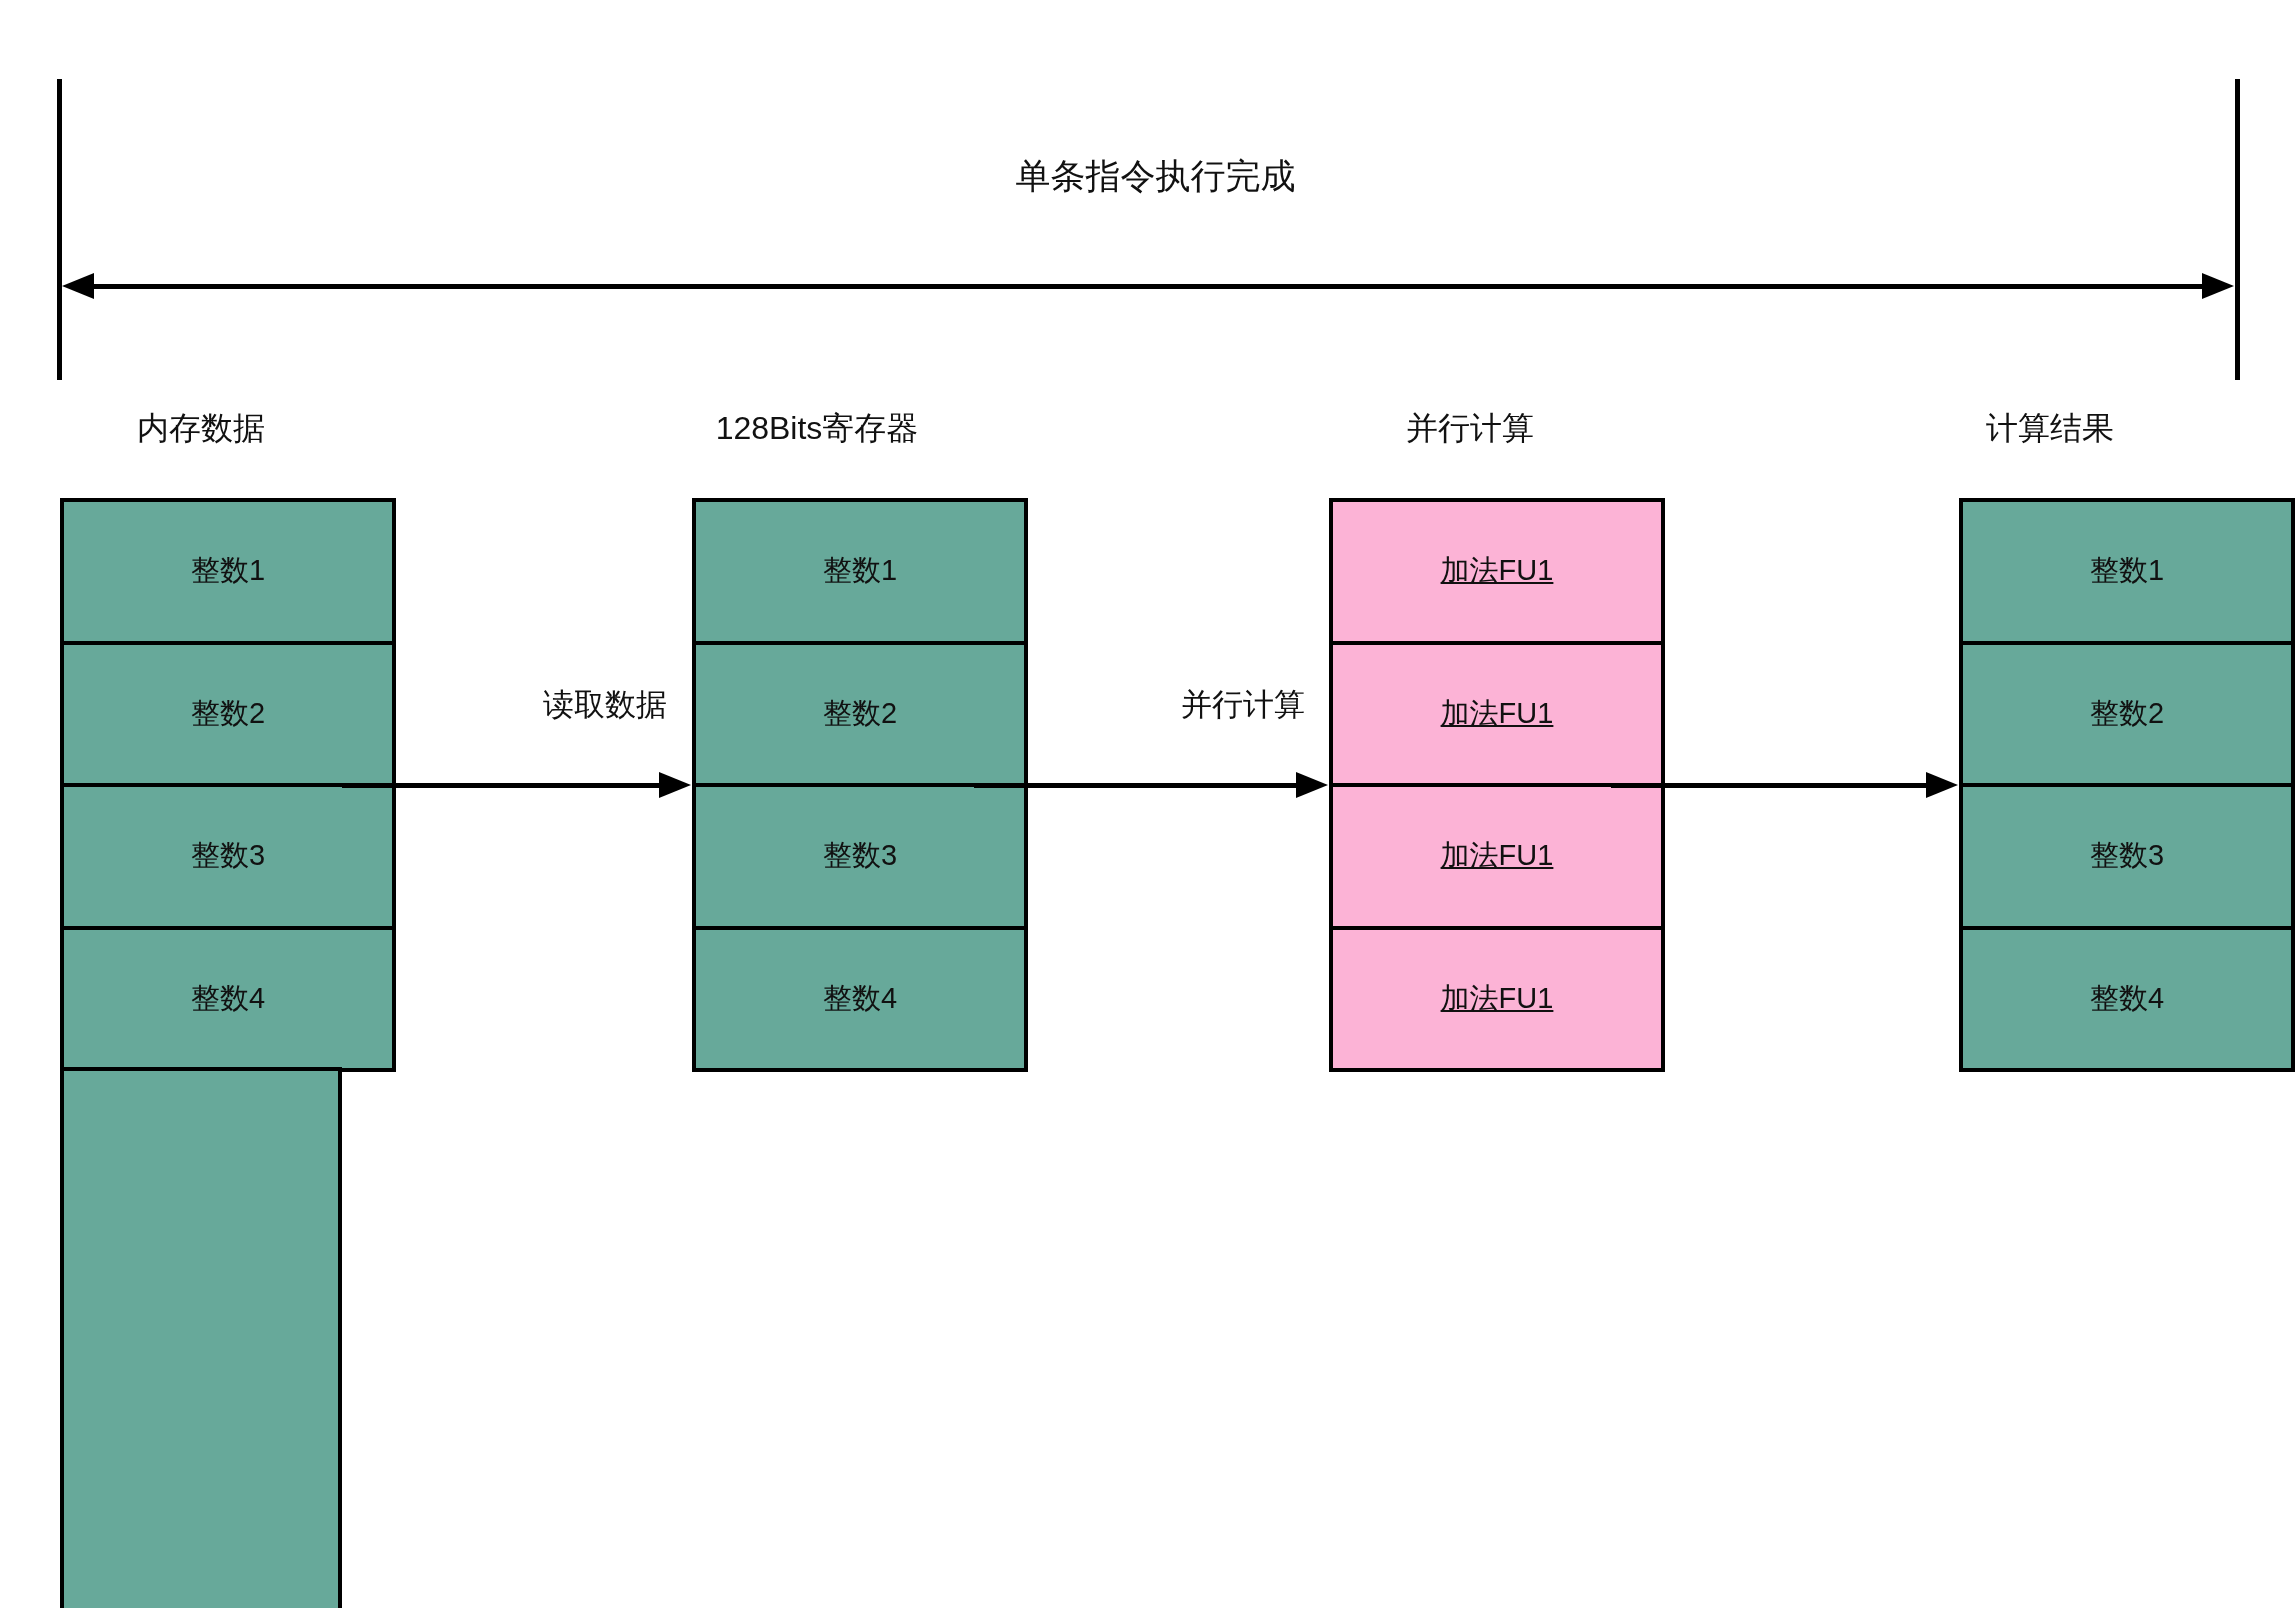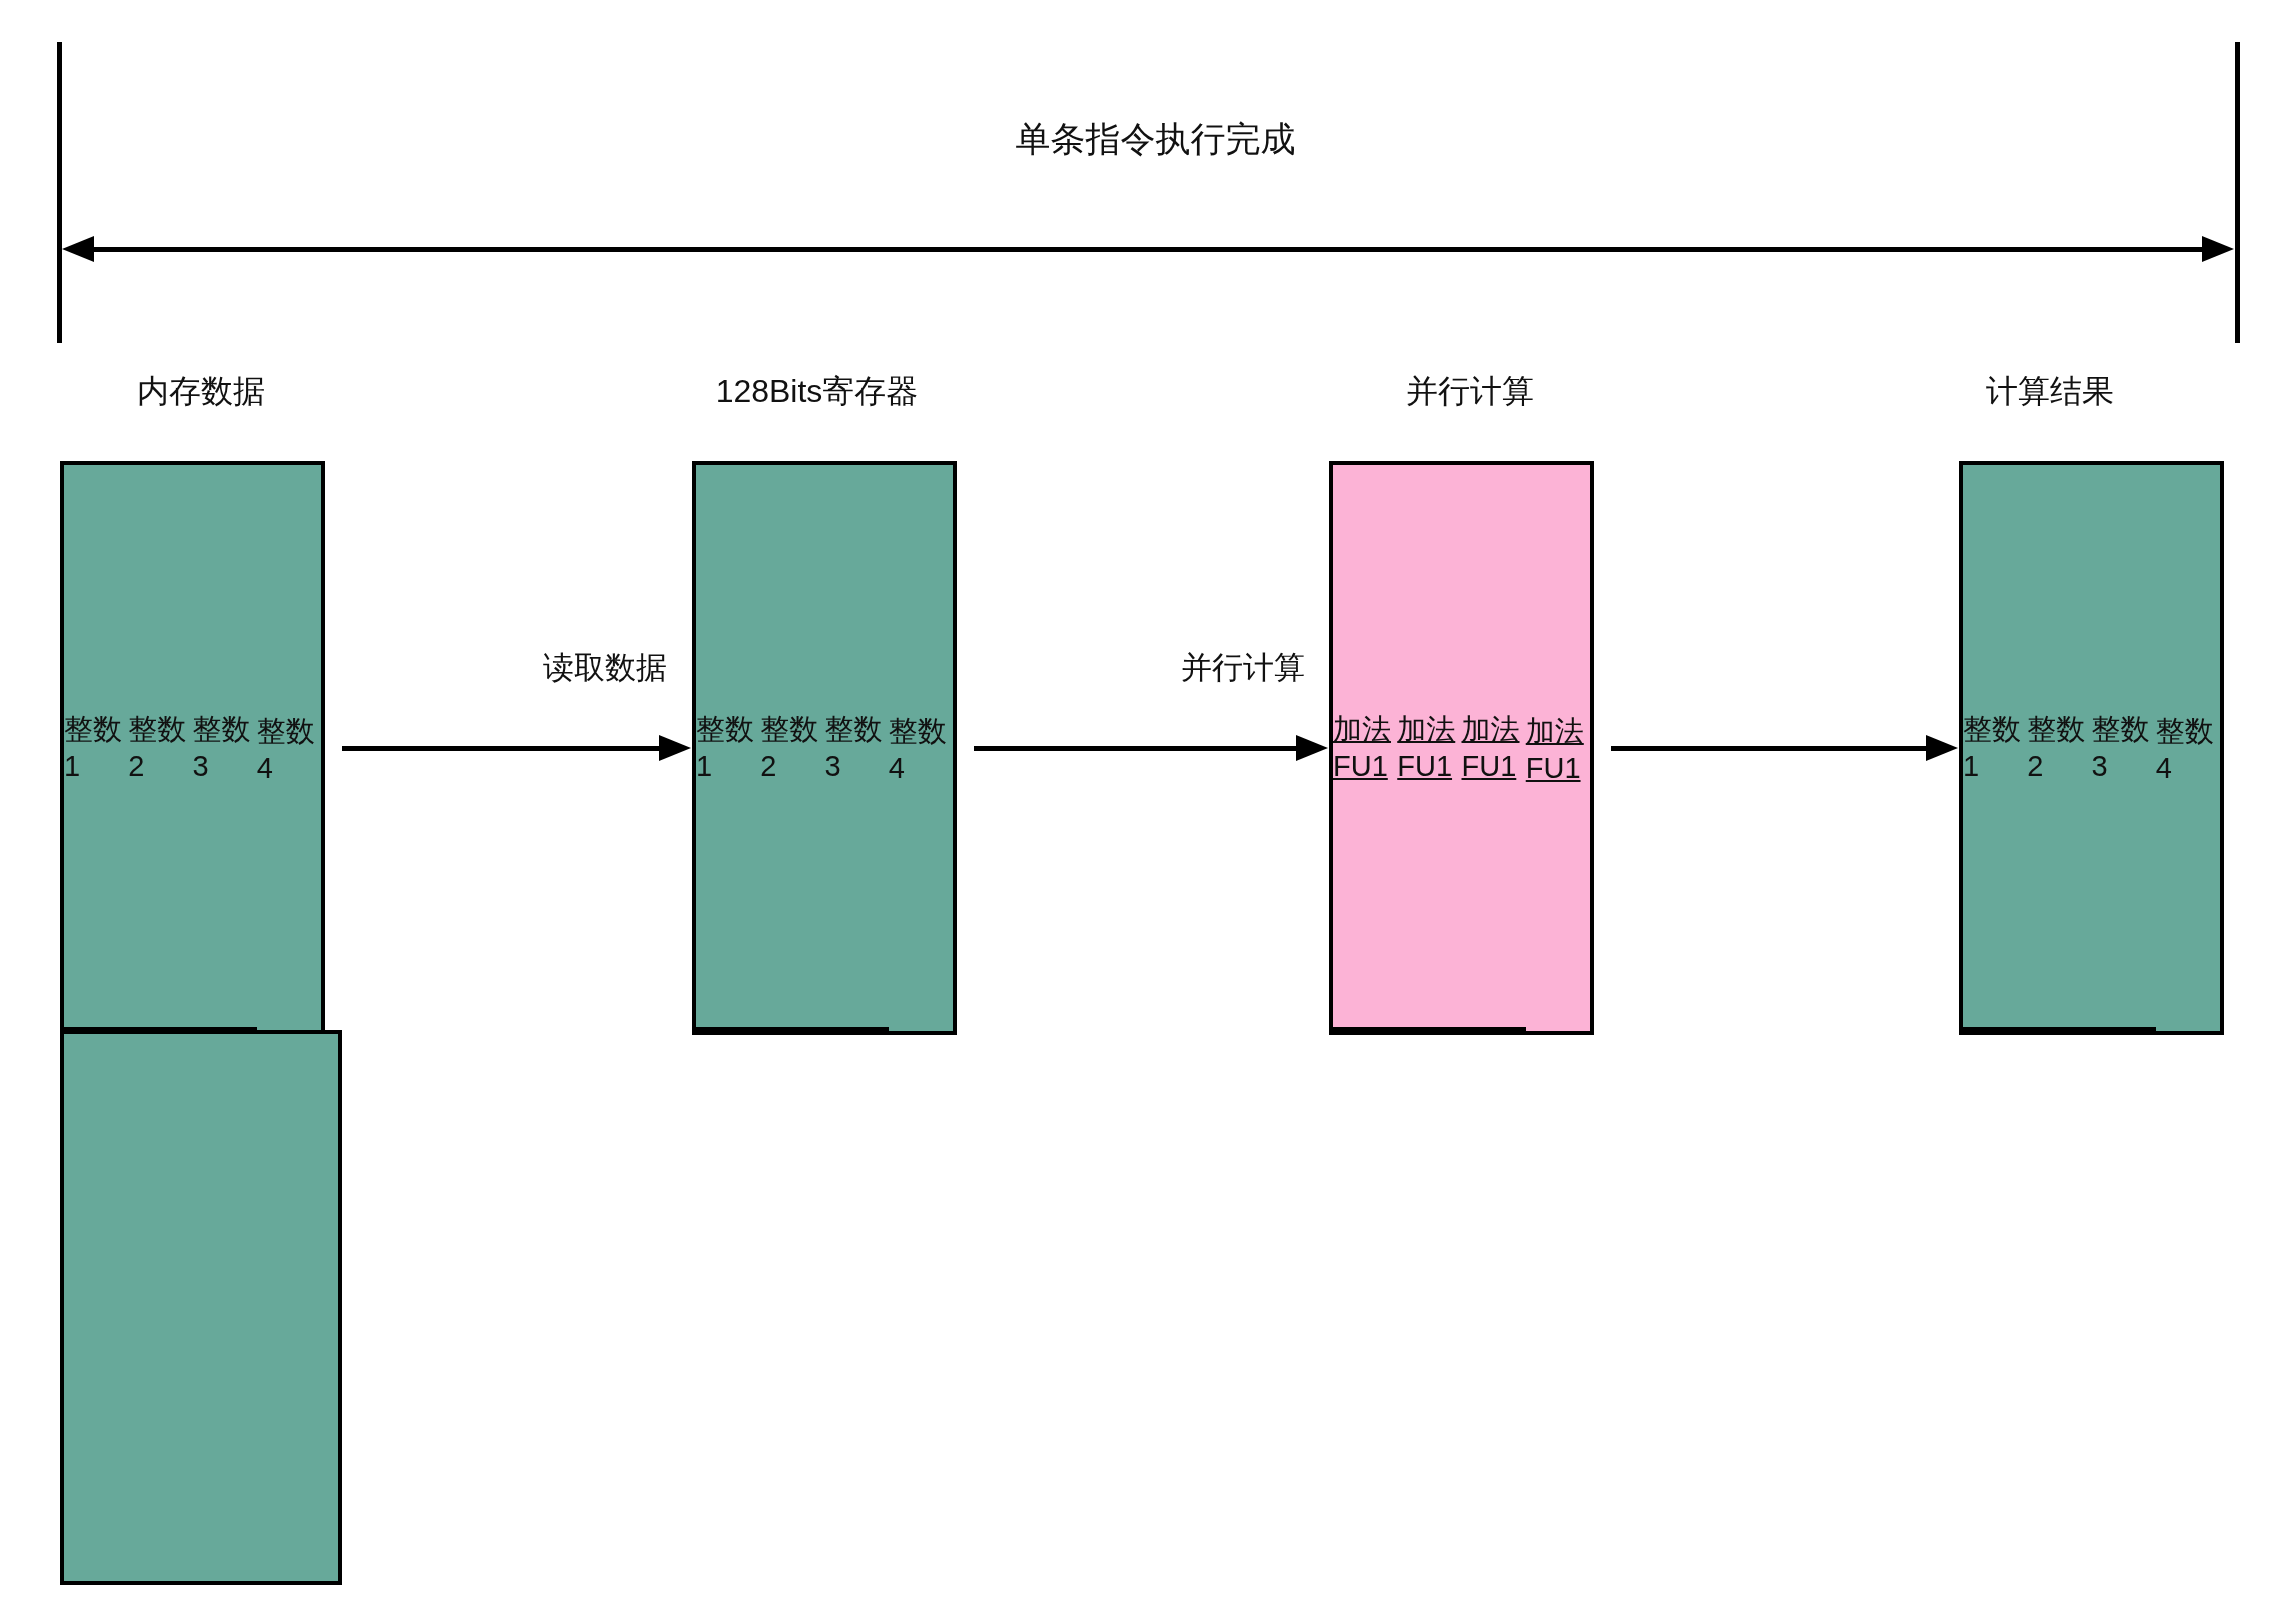--- a/index.html
+++ b/index.html
@@ -4,44 +4,44 @@
 <style>
   html,body{margin:0;padding:0;}
   body{
     width:2295px;height:1608px;
     background:#ffffff;
     font-family:"Liberation Sans","DejaVu Sans",sans-serif;
     color:#111;
     position:relative;
     overflow:hidden;
   }
-  .abs{position:absolute;}
+  .abs{position:absolute;margin-top:37px;}
 
   
   .tick{width:5.4px;height:301px;top:42px;background:#000;}
   .measure-line{top:247px;height:4.6px;background:#000;}
   .ah{width:0;height:0;border-top:13px solid transparent;border-bottom:13px solid transparent;}
   .ah-left{border-right:32px solid #000;}
   .ah-right{border-left:32px solid #000;}
   .title{
     top:114px;left:847px;width:617px;
     text-align:center;font-size:35px;line-height:49px;white-space:nowrap;
   }
 
   
   .col-header{
     top:370px;width:282px;text-align:center;
     font-size:32px;line-height:42px;white-space:nowrap;
   }
 
   
   .colbox{
-    top:461px;width:265px;height:574px;
+    top:461px;width:336px;height:574px;
     box-sizing:border-box;border:4.6px solid #000;
-    display:flex;
+    display:flex;flex-direction:column;
   }
   .cell{
     flex:1 1 0;display:flex;align-items:center;justify-content:center;
     font-size:29px;
   }
   .cell.divider{border-bottom:4.6px solid #000;}
   .green-fill{background:#67A99A;}
   .pink-fill{background:#FCB3D6;text-decoration:underline;}
   .tallbox{
     top:1030px;width:282px;height:555px;

